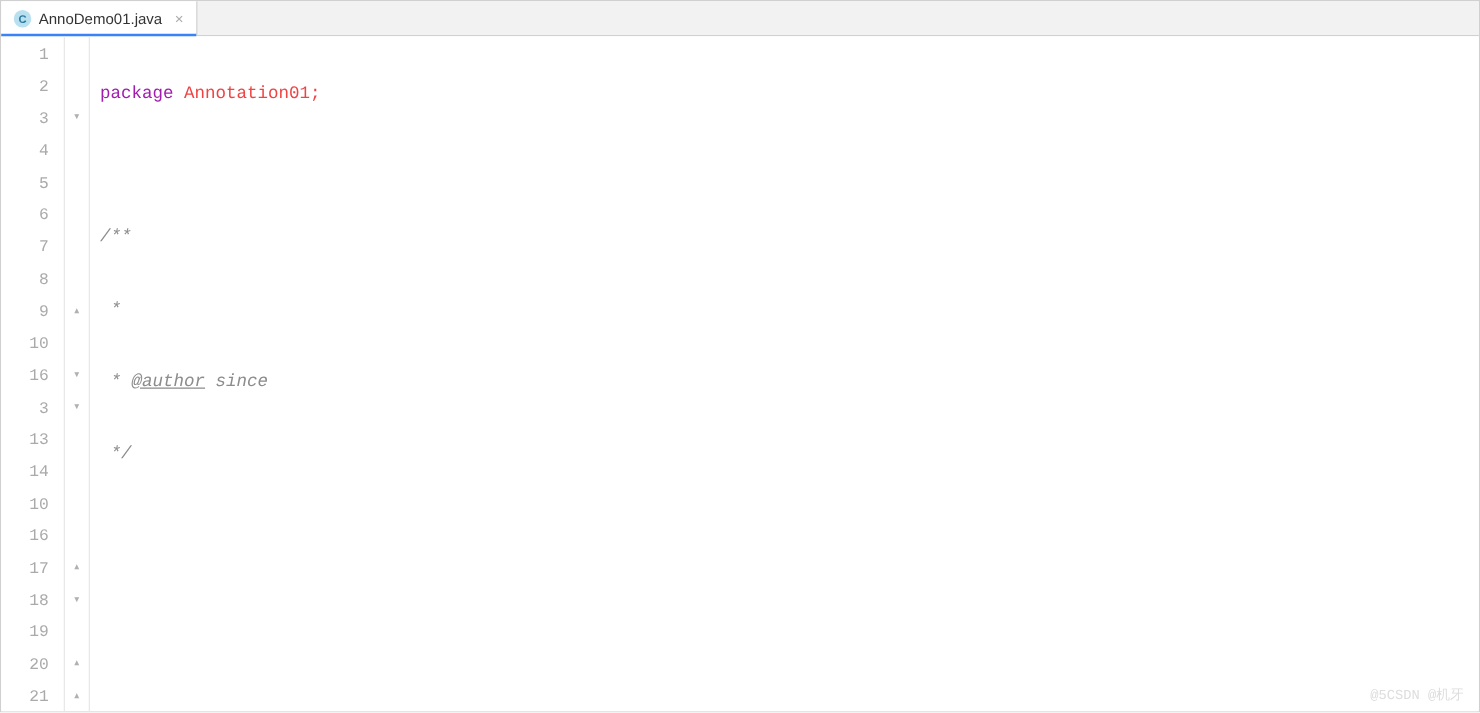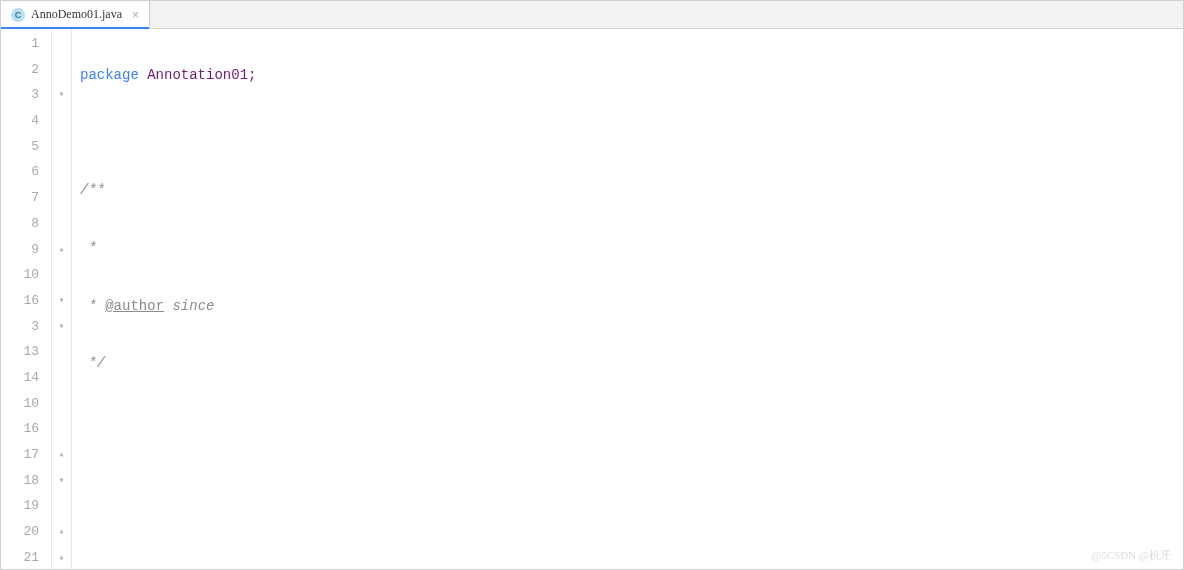--- a/index.html
+++ b/index.html
@@ -52,21 +52,21 @@
       font-size: 9px;
       font-weight: bold;
       display: flex;
       align-items: center;
       justify-content: center;
       font-family: sans-serif;
     }
     .tab .tab-label {
       color: #333;
       font-size: 12px;
-      font-family: Liberation Serif, serif;
+      font-family: Liberation Sans, sans-serif;
     }
     .tab .close-x {
       color: #aaa;
       font-size: 12px;
       margin-left: 4px;
       font-family: sans-serif;
     }
     .editor-body {
       flex: 1;
       display: flex;
@@ -107,32 +107,32 @@
     }
     .code-line {
       height: 25.7px;
       line-height: 25.7px;
       padding-left: 8px;
     }
     .left-border {
       border-left: 1px solid #e8e8e8;
     }
     
-    .k { color: #3b82f6; text-align: right; } 
-    .ident { color: #701a75; }
+    .k { color: #a21caf; text-align: right; } 
+    .ident { color: #ef4444; }
     .comment { color: #8c8c8c; font-style: italic; }
-    .doc-tag { color: #8c8c8c; text-decoration: underline; }
+    .doc-tag { color: #8c8c8c; font-style: italic; text-decoration: underline; }
 
     .watermark {
       position: absolute;
       bottom: 6px;
       right: 12px;
       color: #ddd;
       font-size: 11px;
-      font-family: Liberation Serif, serif;
+      font-family: Liberation Mono, monospace;
     }
   </style>
 </head>
 <body>
 
 <div class="editor-container">
   <div class="tabs-bar">
     <div class="tab active">
       <span class="file-icon">C</span>
       <span class="tab-label">AnnoDemo01.java</span>

